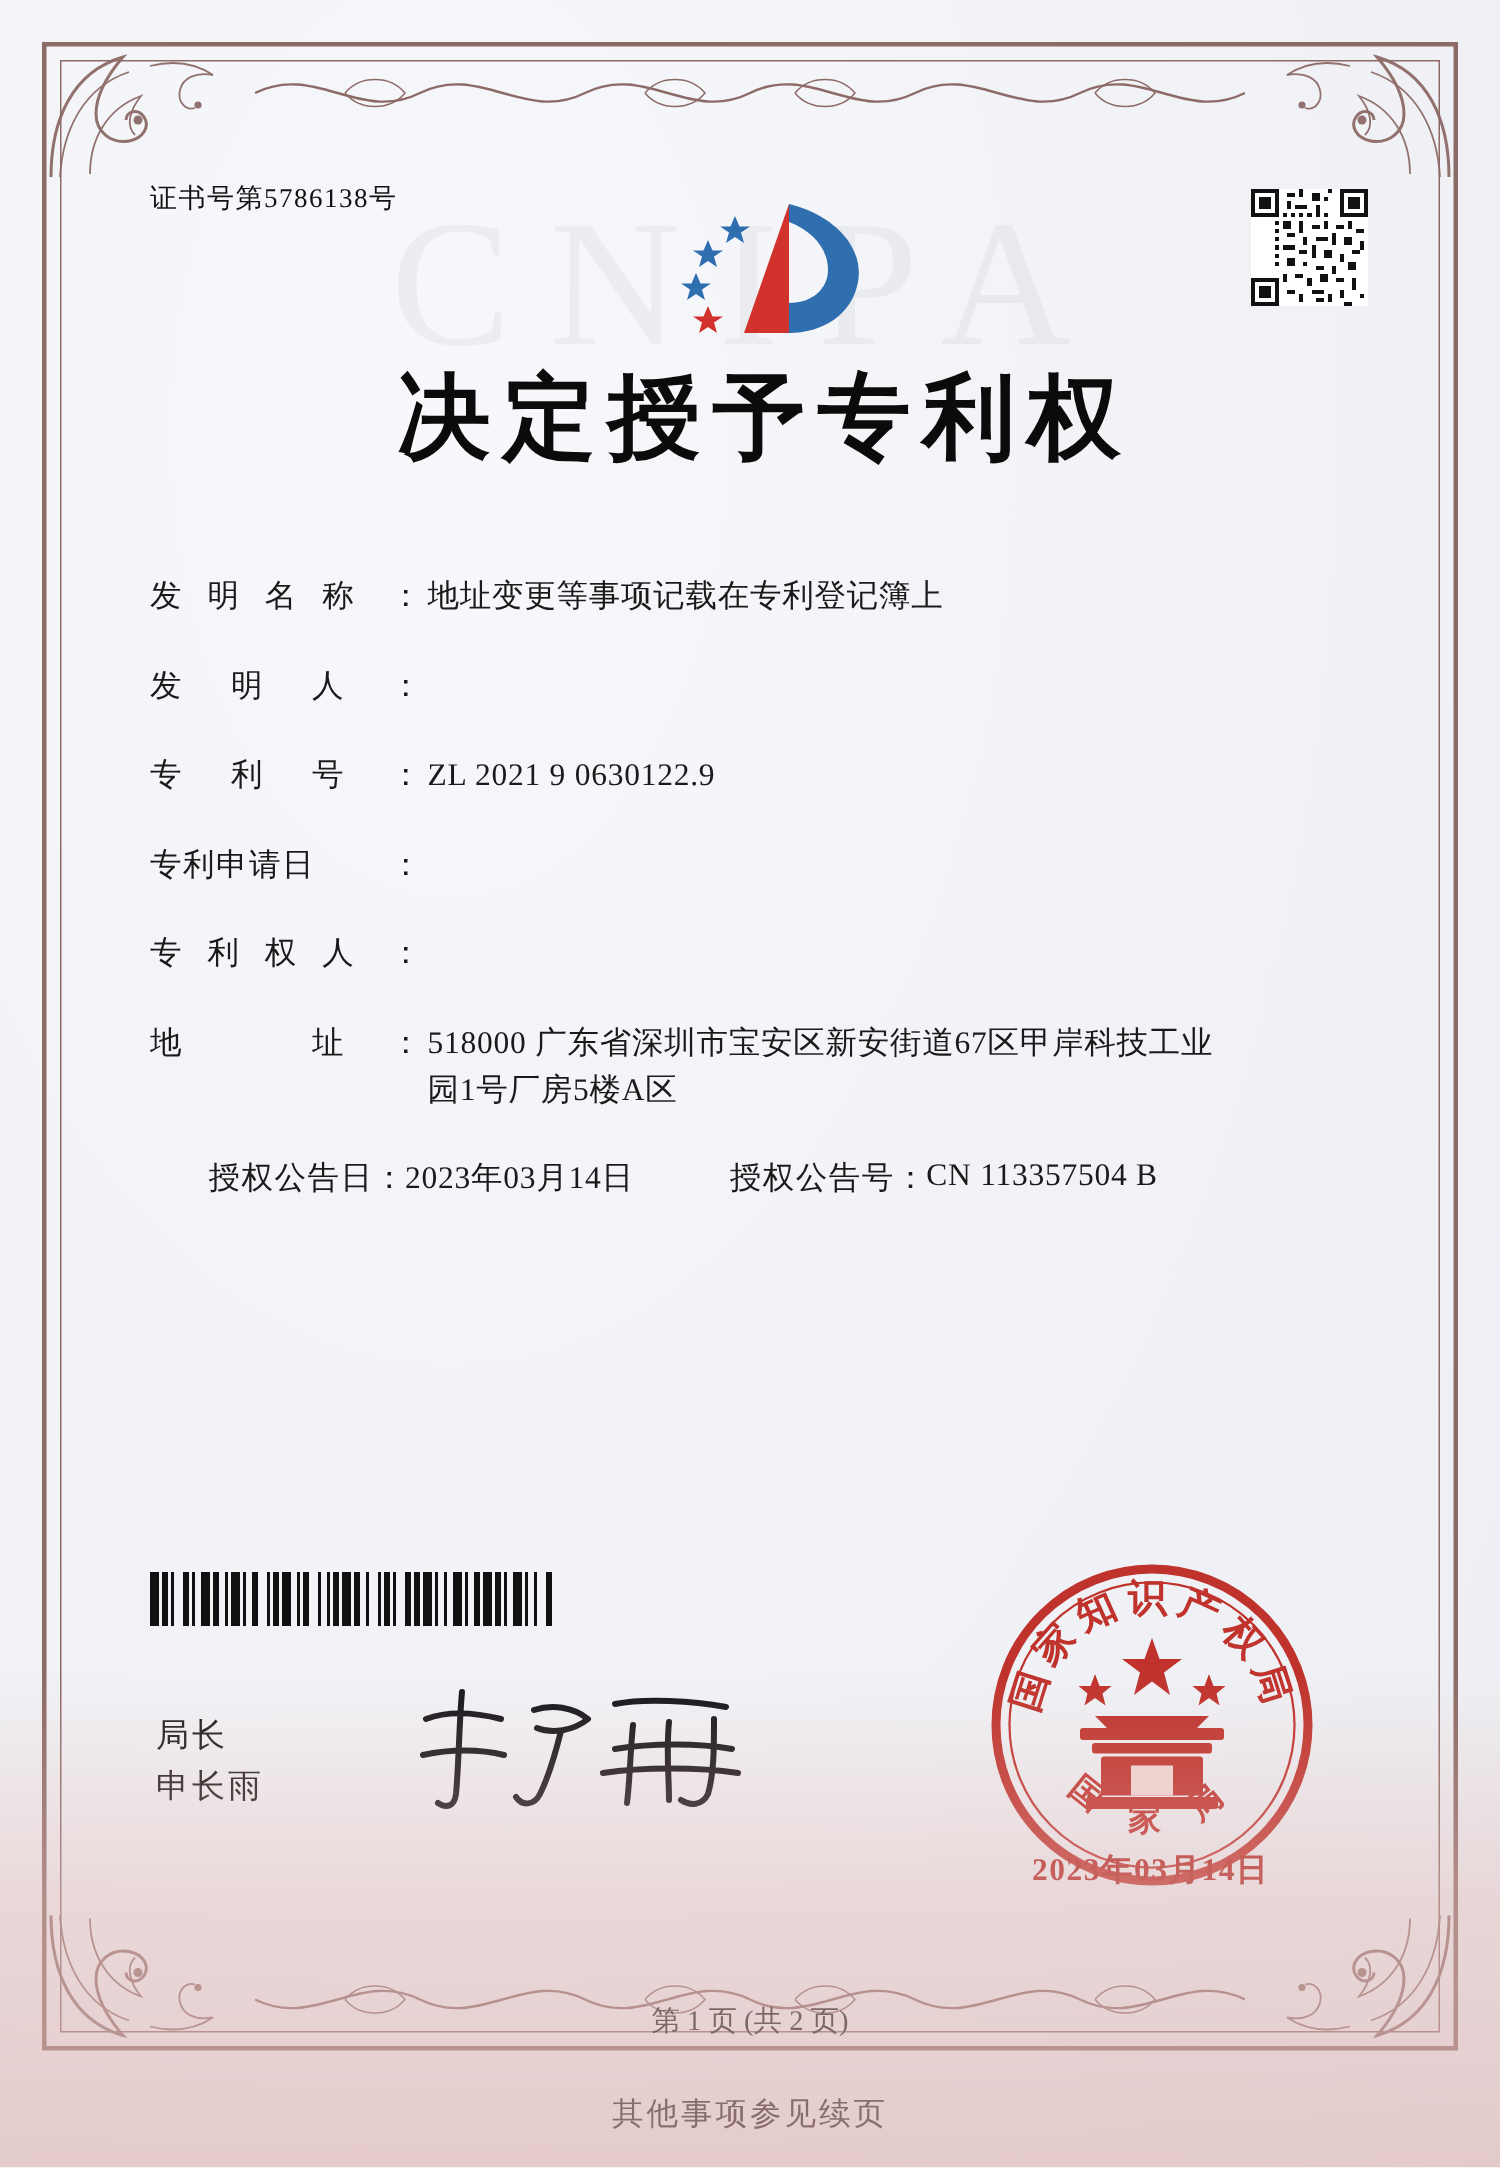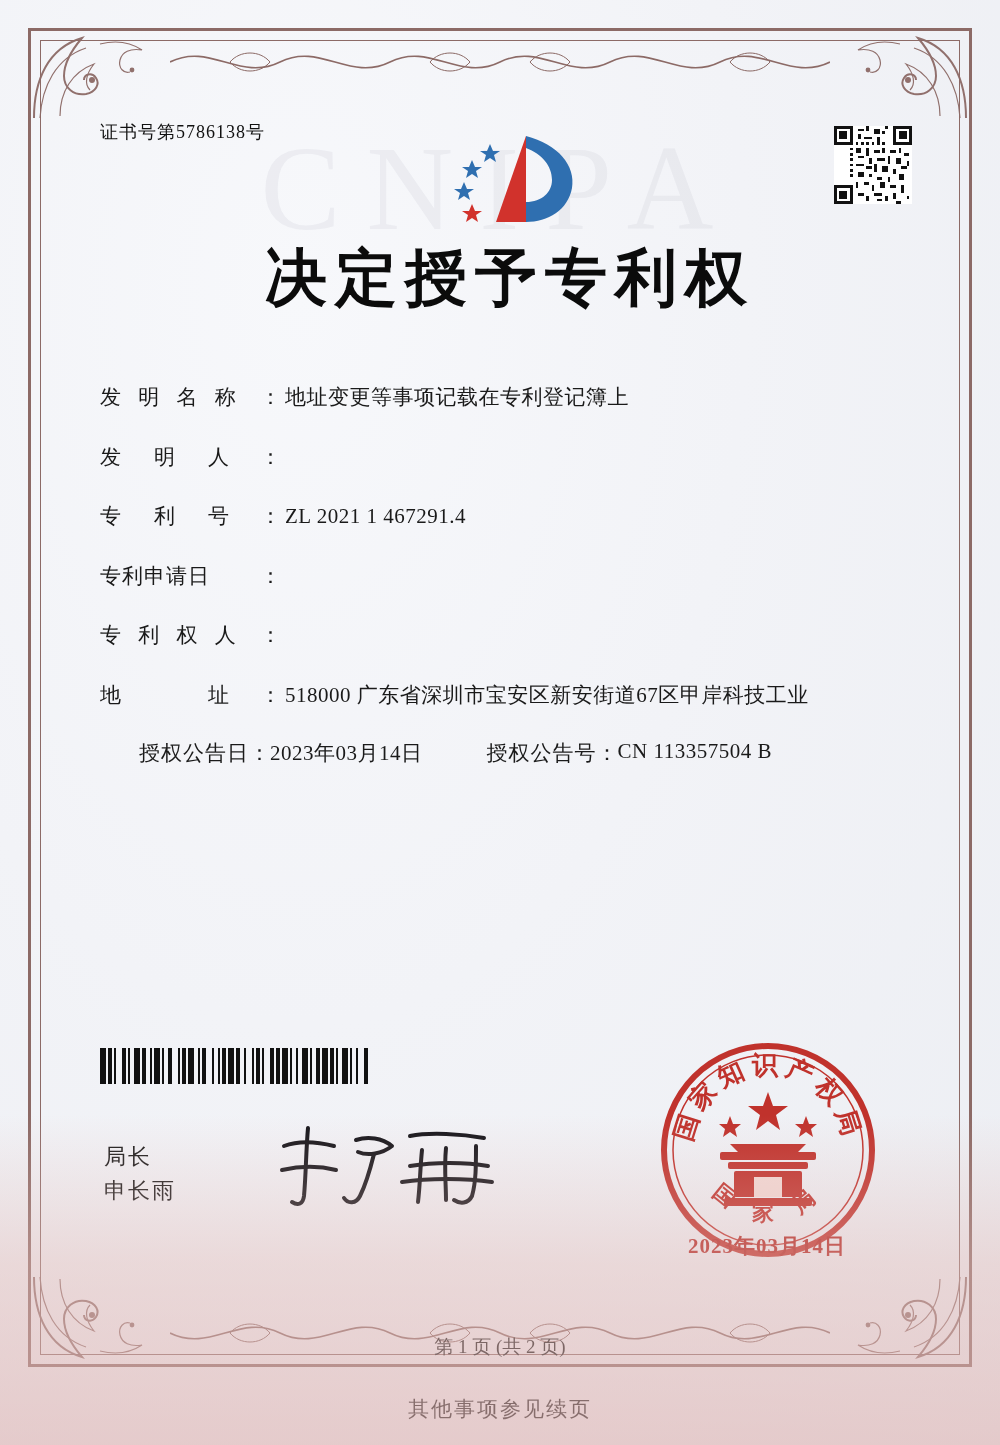--- a/index.html
+++ b/index.html
@@ -431,38 +431,39 @@
       </div>
 
       <div class="field-row">
         <div class="field-label">发　明　人</div>
         <div class="field-colon">：</div>
       </div>
 
       <div class="field-row">
         <div class="field-label">专　利　号</div>
         <div class="field-colon">：</div>
-        <div class="field-value">ZL 2021 1 467291.4</div>
+        <div class="field-value">ZL 2021 9 0630122.9</div>
       </div>
 
       <div class="field-row">
         <div class="field-label tight">专利申请日</div>
         <div class="field-colon">：</div>
       </div>
 
       <div class="field-row">
         <div class="field-label">专 利 权 人</div>
         <div class="field-colon">：</div>
       </div>
 
       <div class="field-row">
         <div class="field-label">地　　　址</div>
         <div class="field-colon">：</div>
         <div class="field-value">
           <span>518000 广东省深圳市宝安区新安街道67区甲岸科技工业</span>
+          <span class="line2">园1号厂房5楼A区</span>
         </div>
       </div>
 
       <div class="row-two">
         <div class="pair">
           <span class="lbl tight">授权公告日</span>
           <span>：</span>
           <span class="val">2023年03月14日</span>
         </div>
         <div class="pair second">

